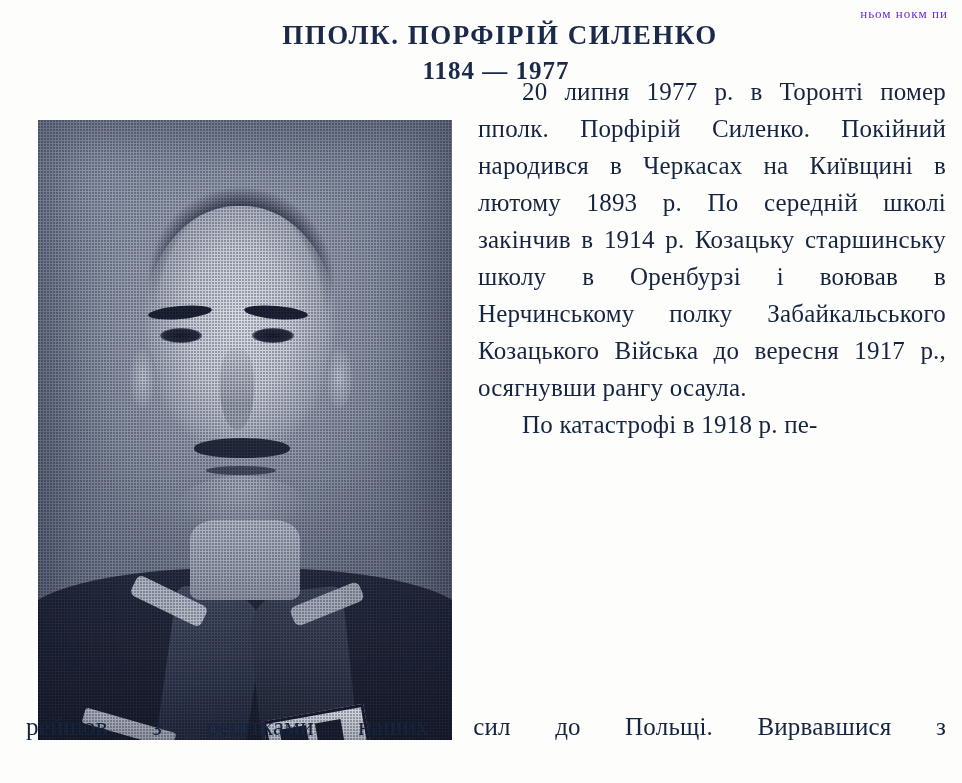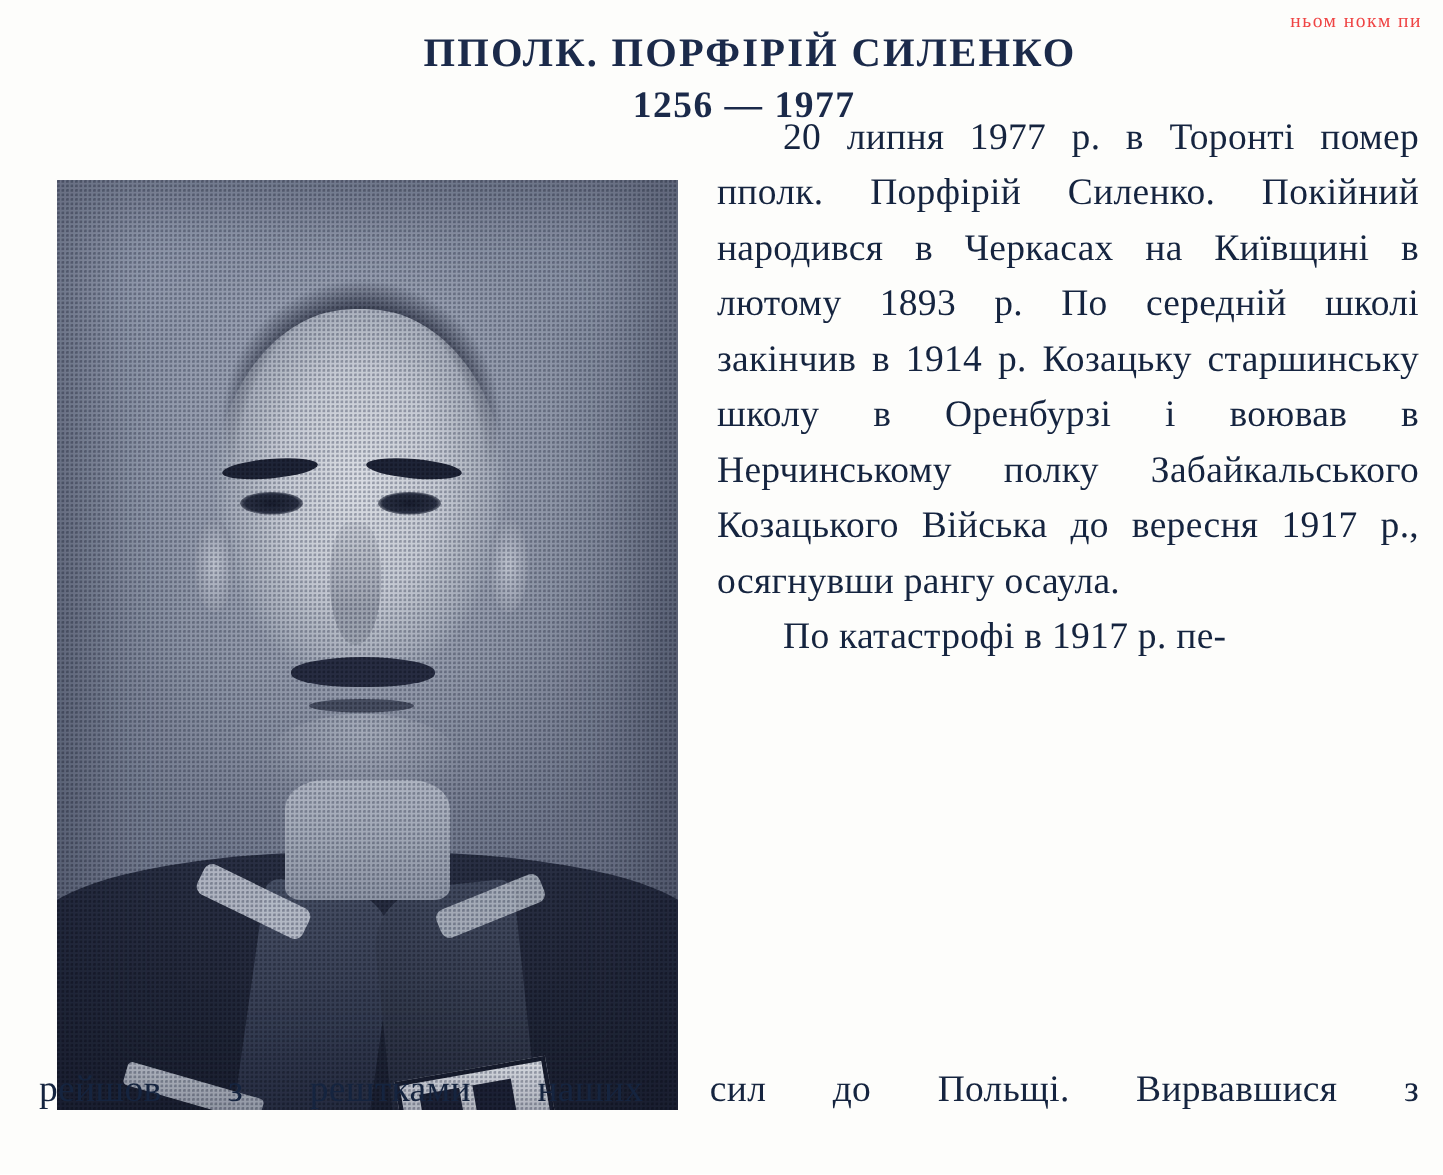--- a/index.html
+++ b/index.html
@@ -21,21 +21,21 @@
   }
 
   
   .bleed {
     position: absolute;
     top: 6px;
     right: 14px;
     width: 300px;
     font-family: "Liberation Serif", serif;
     font-size: 13px;
-    color: #ef4444;
+    color: #6d28d9;
     letter-spacing: 1px;
     text-align: right;
     user-select: none;
   }
 
   .title-block {
     position: absolute;
     top: 20px;
     left: 0;
     width: 962px;
@@ -285,21 +285,21 @@
 </style>
 </head>
 <body>
 
 <div class="page">
 
   <div class="bleed">ньом нокм пи</div>
 
   <div class="title-block">
     <h1 class="art-title">ППОЛК. ПОРФІРІЙ СИЛЕНКО</h1>
-    <div class="art-dates">1256 — 1977</div>
+    <div class="art-dates">1184 — 1977</div>
   </div>
 
   <div class="photo-wrap">
     <div class="photo">
       <div class="ph-bg"></div>
       <div class="ph-bg2"></div>
       <div class="ph-body"></div>
       <div class="ph-lapel-l"></div>
       <div class="ph-lapel-r"></div>
       <div class="ph-neck"></div>
@@ -322,18 +322,18 @@
       <div class="ph-patch-cross-v"></div>
 
       <div class="ph-shoulder-stripe"></div>
 
       <div class="ph-vig"></div>
     </div>
   </div>
 
   <div class="col">
     <p>20 липня 1977 р. в Торонті помер пполк. Порфірій Силенко. Покійний народився в Черкасах на Київщині в лютому 1893 р. По середній школі закінчив в 1914 р. Козацьку старшинську школу в Оренбурзі і воював в Нерчинському полку Забайкальського Козацького Війська до вересня 1917 р., осягнувши рангу осаула.</p>
-    <p>По катастрофі в 1917 р. пе-</p>
+    <p>По катастрофі в 1918 р. пе-</p>
   </div>
 
   <div class="bottom-line">рейшов з рештками наших сил до Польщі. Вирвавшися з</div>
 
 </div>
 
 </body></html>

